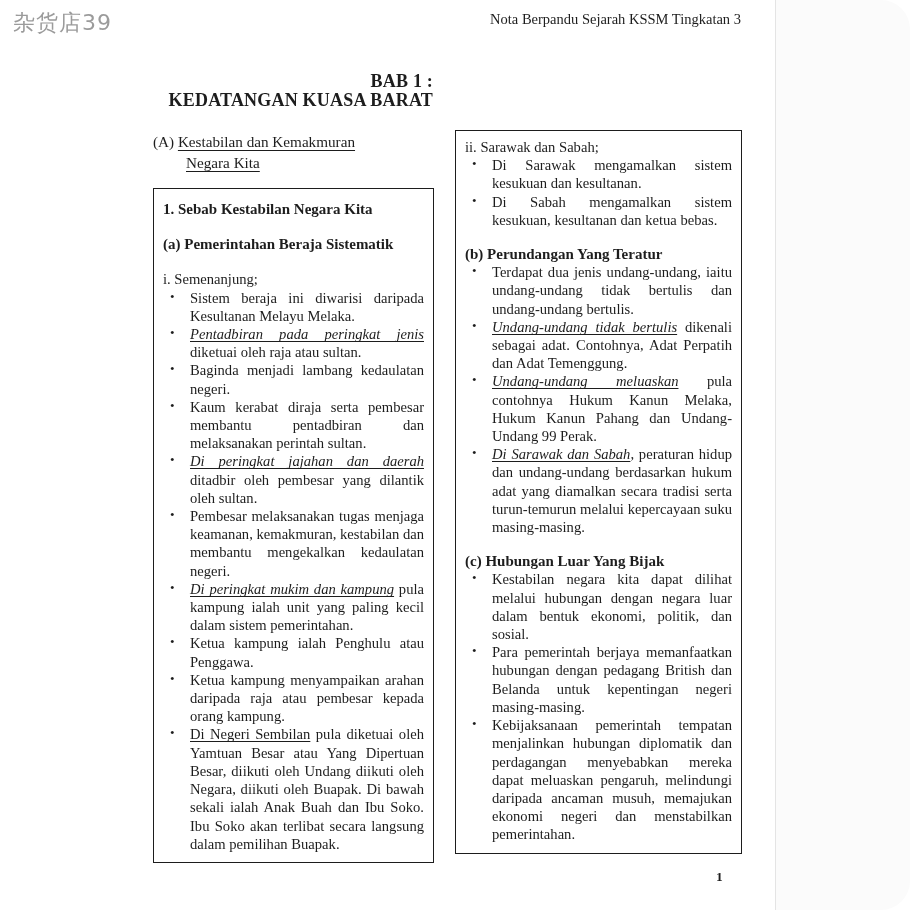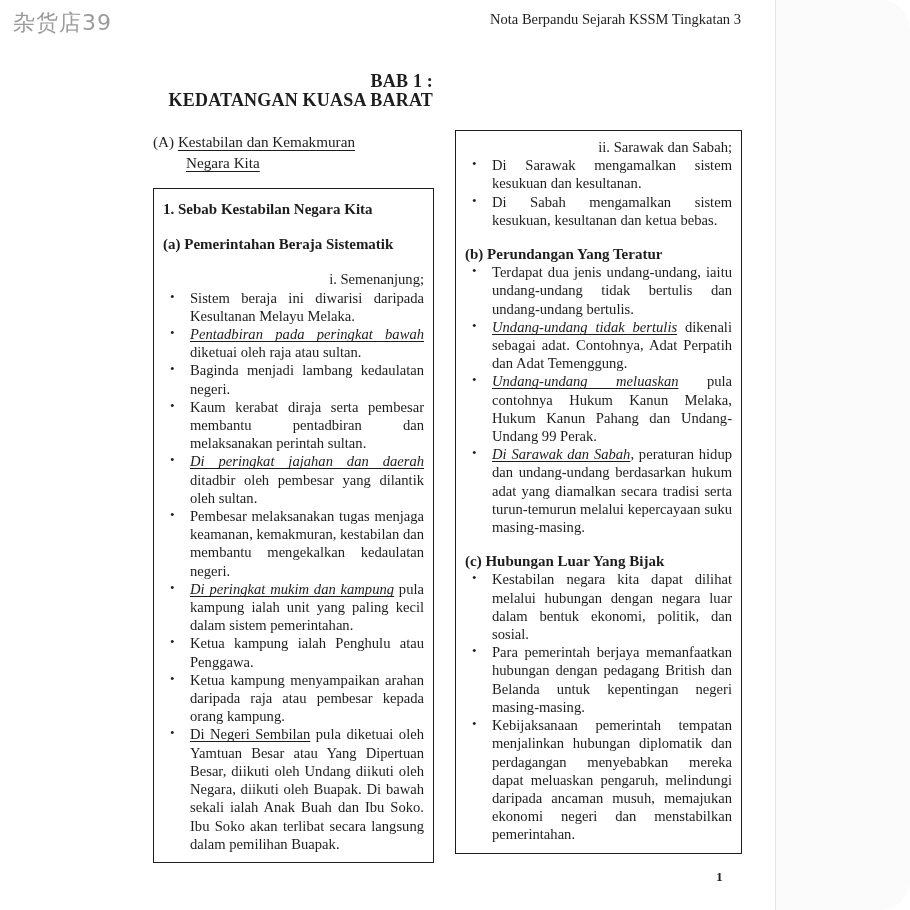--- a/index.html
+++ b/index.html
@@ -53,21 +53,21 @@
     border:1.5px solid var(--border);
     background:#fff;
     padding:7px 9px 9px 9px;
     font-size:14.6px;line-height:18.2px;
   }
   .left-box{left:153px;top:188px;width:281px;min-height:660px;}
   .right-box{left:455px;top:130px;width:287px;min-height:710px;}
   .blk-heading{font-weight:bold;font-size:15px;margin-top:16px;}
   .blk-heading:first-child{margin-top:4px;}
   .blk-heading.gap-after{margin-bottom:17px;}
-  .blk-label{margin:0;text-align:right;}
+  .blk-label{margin:0;}
   .blk-bullet{position:relative;padding-left:27px;text-align:justify;}
   .bullet-marker{position:absolute;left:7px;top:-1px;font-size:13px;}
   .seg-iu{font-style:italic;text-decoration:underline;text-decoration-skip-ink:none;text-underline-offset:2px;}
   .seg-u{text-decoration:underline;text-decoration-skip-ink:none;text-underline-offset:2px;}
   .page-number{
     position:absolute;left:716px;top:869px;
     font-size:13.5px;font-weight:bold;
   }
 </style>
 </head>
@@ -90,21 +90,21 @@
   <div class="section-a">
     <div><span>(A) </span><span class="seg-bu">Kestabilan dan Kemakmuran</span></div>
     <div class="line2"><span class="seg-bu">Negara Kita</span></div>
   </div>
 
   <div class="box left-box" id="left-box">
       <div class="blk-heading gap-after">1. Sebab Kestabilan Negara Kita</div>
       <div class="blk-heading gap-after">(a) Pemerintahan Beraja Sistematik</div>
       <div class="blk-label">i. Semenanjung;</div>
       <div class="blk-bullet"><span class="bullet-marker">•</span><span class="bullet-text"><span>Sistem beraja ini diwarisi daripada Kesultanan Melayu Melaka.</span></span></div>
-      <div class="blk-bullet"><span class="bullet-marker">•</span><span class="bullet-text"><span class="seg-iu">Pentadbiran pada peringkat bawah</span><span> diketuai oleh raja atau sultan.</span></span></div>
+      <div class="blk-bullet"><span class="bullet-marker">•</span><span class="bullet-text"><span class="seg-iu">Pentadbiran pada peringkat jenis</span><span> diketuai oleh raja atau sultan.</span></span></div>
       <div class="blk-bullet"><span class="bullet-marker">•</span><span class="bullet-text"><span>Baginda menjadi lambang kedaulatan negeri.</span></span></div>
       <div class="blk-bullet"><span class="bullet-marker">•</span><span class="bullet-text"><span>Kaum kerabat diraja serta pembesar membantu pentadbiran dan melaksanakan perintah sultan.</span></span></div>
       <div class="blk-bullet"><span class="bullet-marker">•</span><span class="bullet-text"><span class="seg-iu">Di peringkat jajahan dan daerah</span><span> ditadbir oleh pembesar yang dilantik oleh sultan.</span></span></div>
       <div class="blk-bullet"><span class="bullet-marker">•</span><span class="bullet-text"><span>Pembesar melaksanakan tugas menjaga keamanan, kemakmuran, kestabilan dan membantu mengekalkan kedaulatan negeri.</span></span></div>
       <div class="blk-bullet"><span class="bullet-marker">•</span><span class="bullet-text"><span class="seg-iu">Di peringkat mukim dan kampung</span><span> pula kampung ialah unit yang paling kecil dalam sistem pemerintahan.</span></span></div>
       <div class="blk-bullet"><span class="bullet-marker">•</span><span class="bullet-text"><span>Ketua kampung ialah Penghulu atau Penggawa.</span></span></div>
       <div class="blk-bullet"><span class="bullet-marker">•</span><span class="bullet-text"><span>Ketua kampung menyampaikan arahan daripada raja atau pembesar kepada orang kampung.</span></span></div>
       <div class="blk-bullet"><span class="bullet-marker">•</span><span class="bullet-text"><span class="seg-u">Di Negeri Sembilan</span><span> pula diketuai oleh Yamtuan Besar atau Yang Dipertuan Besar, diikuti oleh Undang diikuti oleh Negara, diikuti oleh Buapak. Di bawah sekali ialah Anak Buah dan Ibu Soko. Ibu Soko akan terlibat secara langsung dalam pemilihan Buapak.</span></span></div>
     </div>
 

